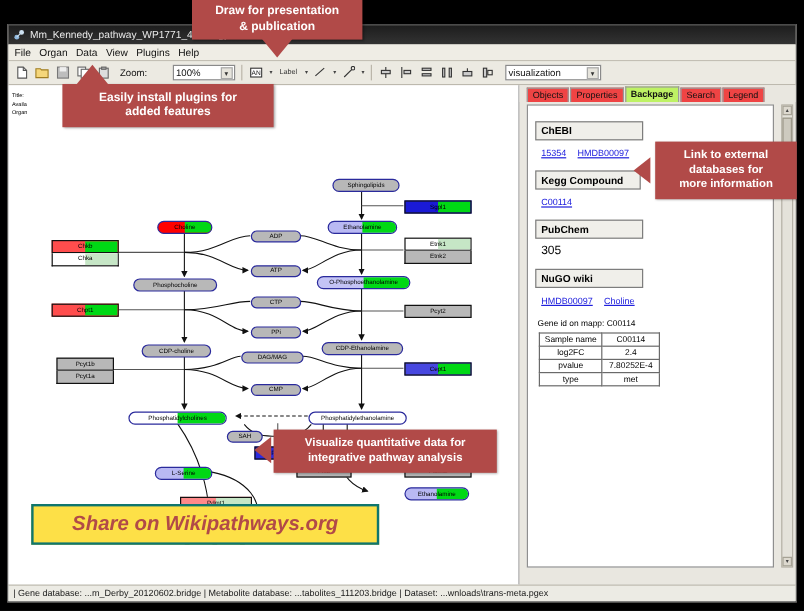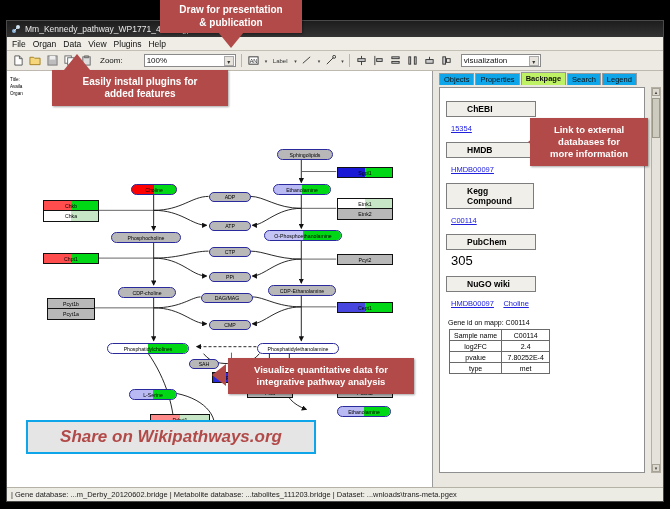--- a/index.html
+++ b/index.html
@@ -41,31 +41,31 @@
   
   .split { display:flex; height:calc(100% - 50px - 14px); }
   .canvas { position:relative; background:#fff; border-right:1px solid #9a9a9a;
             width:426px; overflow:hidden; }
   .sidepanel { flex:1; background:#e9e7e0; position:relative; }
 
   
   .tabrow { display:flex; align-items:flex-end; height:14px;
             padding:2px 0 0 6px; background:#e9e7e0; }
   .tab { font-size:7.5px; padding:1px 4px; border:1px solid #9a9a9a;
-         border-bottom:none; background:#0ea5e9; color:#111; margin-right:1px; }
+         border-bottom:none; background:#ef4444; color:#111; margin-right:1px; }
   .tab.active { background:#bef264; font-weight:bold; padding-bottom:2px; }
   .panelbody { position:absolute; left:6px; top:16px; right:18px; bottom:14px;
                background:#fff; border:1px solid #8f8f8f; overflow:hidden;
                padding:6px 0 0 6px; }
   .dbbox { width:90px; border:1px solid #7d7d7d; background:#f0efea;
-           font-size:8.5px; font-weight:bold; color:#000; padding:2px 20px;
+           font-size:8.5px; font-weight:bold; color:#000; padding:2px 4px;
            margin-top:7px; }
   .dblink { font-size:7.5px; color:#2020dd; text-decoration:underline;
             margin:3px 0 0 5px; display:inline-block; }
-  .dbplain { font-size:13px; color:#000; margin:3px 0 0 5px;
+  .dbplain { font-size:10px; color:#000; margin:3px 0 0 5px;
              display:inline-block; }
   .exprhdr { font-size:9px; font-weight:bold; color:#000; margin:9px 0 0 0; }
   .geneid { font-size:7px; color:#000; margin:9px 0 3px 2px; }
   table.expr { border-collapse:collapse; margin-left:3px; }
   table.expr td { border:1px solid #6a6a6a; font-size:7px; color:#000;
                   text-align:center; padding:1.5px 4px; min-width:48px; }
 
   
   .vscroll { position:absolute; right:2px; top:16px; bottom:14px; width:10px;
              background:#e4e2da; border:1px solid #b4b0a5; }
@@ -107,21 +107,21 @@
              border-right:13px solid transparent;
              border-top:16px solid #b14a48; }
   .arrowup { position:absolute; width:0; height:0; z-index:40;
              border-left:13px solid transparent;
              border-right:13px solid transparent;
              border-bottom:16px solid #b14a48; }
   .arrowlf { position:absolute; width:0; height:0; z-index:40;
              border-top:11px solid transparent;
              border-bottom:11px solid transparent;
              border-right:14px solid #b14a48; }
-  .sharebox { position:absolute; border:2px solid #0ea5e9; background:#e5e5e5;
+  .sharebox { position:absolute; border:2px solid #0f766e; background:#fde047;
               color:#b14a48; font-style:italic; font-weight:bold;
               display:flex; align-items:center; justify-content:center;
               z-index:40; }
 </style>
 </head>
 <body>
 
 <div id="app">
 
   <div class="titlebar">
@@ -167,21 +167,21 @@
         </svg>
       </div>
     <div class="tbtn">
       <svg width="11" height="11" viewBox="0 0 12 12">
           <rect x="2" y="2" width="8" height="9" fill="#ddd" stroke="#666"></rect>
           <rect x="4" y="1" width="4" height="2" fill="#aaa" stroke="#666"></rect>
         </svg>
       </div>
 
     <span class="zlabel">Zoom:</span>
-    <div class="combo" style="width:92px;">
+    <div class="combo" style="width:52px;">
       <span>100%</span>
       <span class="arw">▾</span>
     </div>
 
     <div class="tsep"></div>
     <div class="tbtn">
       <svg width="11" height="11" viewBox="0 0 12 12">
           <rect x="1" y="2" width="10" height="8" fill="#fff" stroke="#333"></rect>
           <text x="6" y="8.5" font-size="6" text-anchor="middle" fill="#222">AN</text>
         </svg>
@@ -474,21 +474,20 @@
         <div class="tab">Properties</div>
         <div class="tab active">Backpage</div>
         <div class="tab">Search</div>
         <div class="tab">Legend</div>
       </div>
 
       <div class="panelbody">
         <div class="dbbox">ChEBI</div>
         <a href="#" class="dblink">15354</a>
 
-        <div class="dbbox">HMDB</div>
         <a href="#" class="dblink">HMDB00097</a>
 
         <div class="dbbox" style="width:88px;">Kegg Compound</div>
         <a href="#" class="dblink">C00114</a>
 
         <div class="dbbox">PubChem</div>
         <span class="dbplain">305</span>
 
         <div class="dbbox">NuGO wiki</div>
         <a href="#" class="dblink">HMDB00097</a>
@@ -535,21 +534,21 @@
 <div class="callout" style="left:160px; top:0px;  width:142px; height:33px; font-size:10px;">
   <span>Draw for presentation<br>&amp; publication</span>
 </div>
 <div class="arrowdn" style="left:218px; top:32px;"></div>
 
 <div class="callout" style="left:52px; top:70px; width:176px; height:36px; font-size:10px;">
   <span>Easily install plugins for<br>added features</span>
 </div>
 <div class="arrowup" style="left:64px; top:54px;"></div>
 
-<div class="callout" style="left:530px; top:118px; width:118px; height:48px; font-size:9.5px;">
+<div class="callout" style="left:546px; top:118px; width:118px; height:48px; font-size:9.5px;">
   <span>Link  to external<br>databases  for<br>more information</span>
 </div>
 <div class="arrowlf" style="left:528px; top:131px;"></div>
 
 <div class="callout" style="left:228px; top:358px; width:186px; height:36px; font-size:9.5px;">
   <span>Visualize quantitative data  for<br>integrative pathway analysis</span>
 </div>
 <div class="arrowlf" style="left:212px; top:364px;"></div>
 
 <div class="sharebox" style="left:26px; top:420px; width:290px; height:34px; font-size:17px;">

